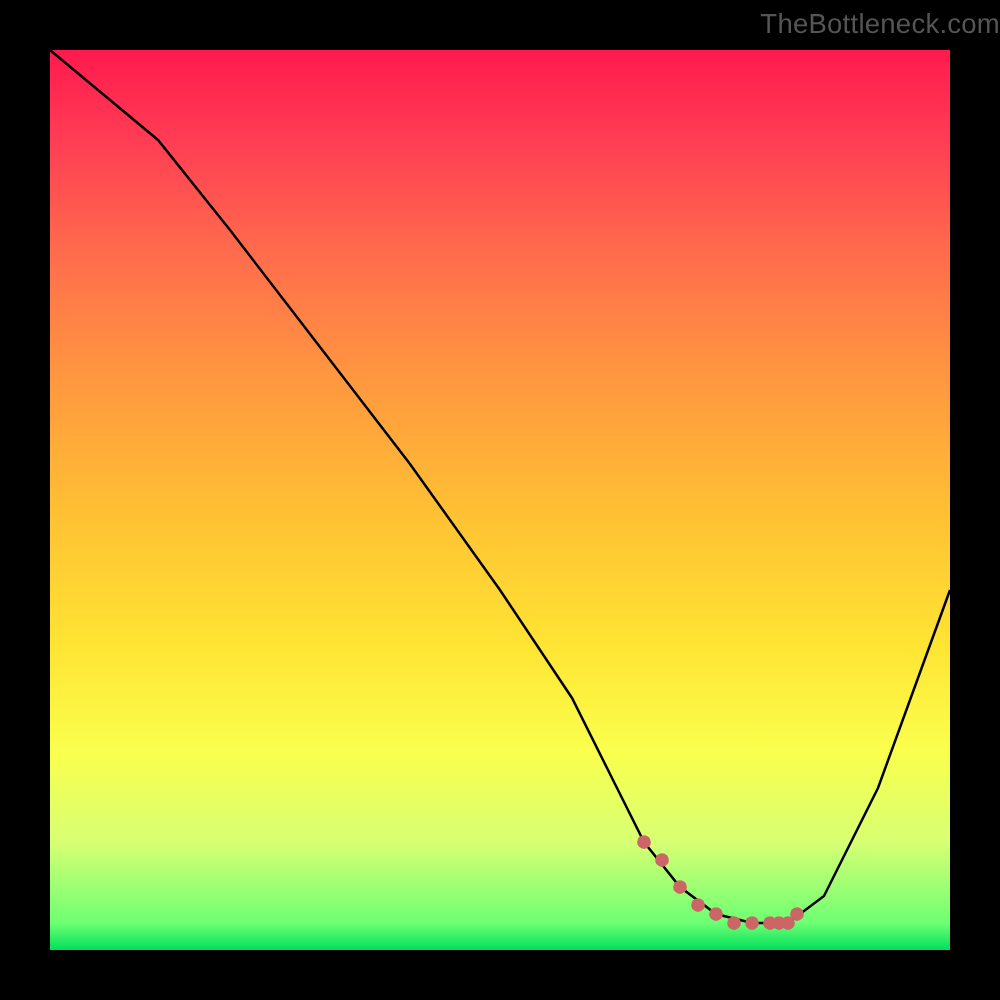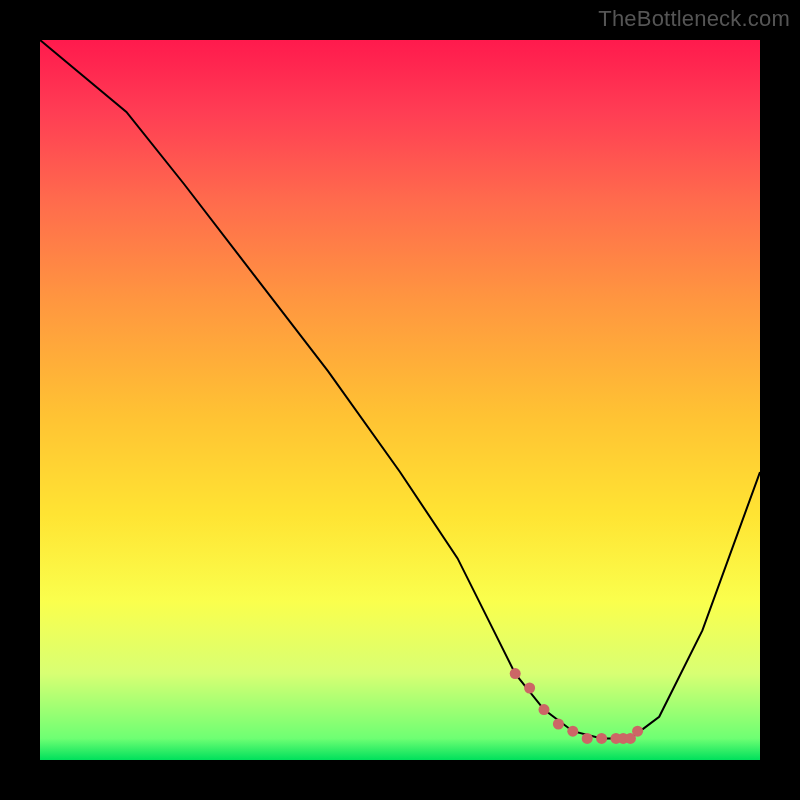--- a/index.html
+++ b/index.html
@@ -13,21 +13,21 @@
   }
   .outer {
     position: relative;
     width: 800px;
     height: 800px;
     background: #000;
   }
   .watermark {
     position: absolute;
     top: 6px;
-    right: 10px;
+    right: 0;
     color: #555;
     font-size: 22px;
     font-weight: 500;
     letter-spacing: 0.2px;
     z-index: 2;
   }
   .plot-frame {
     position: absolute;
     left: 40px;
     top: 40px;

